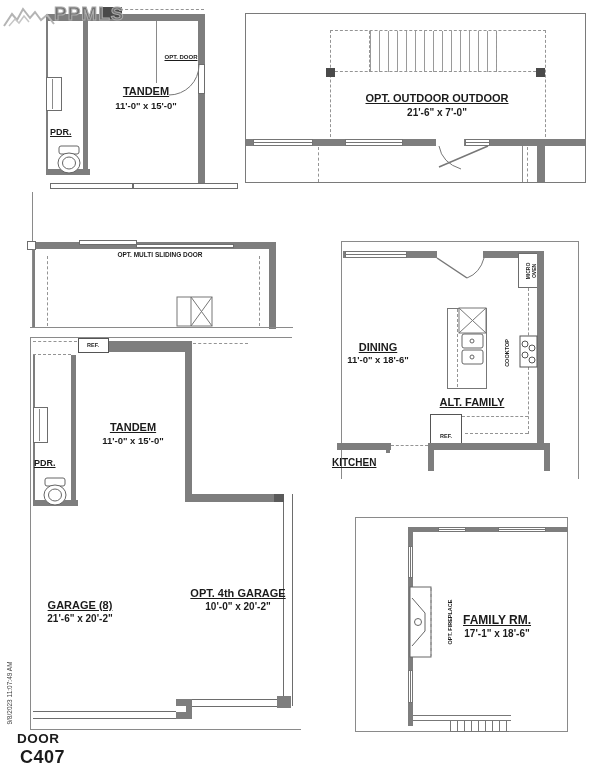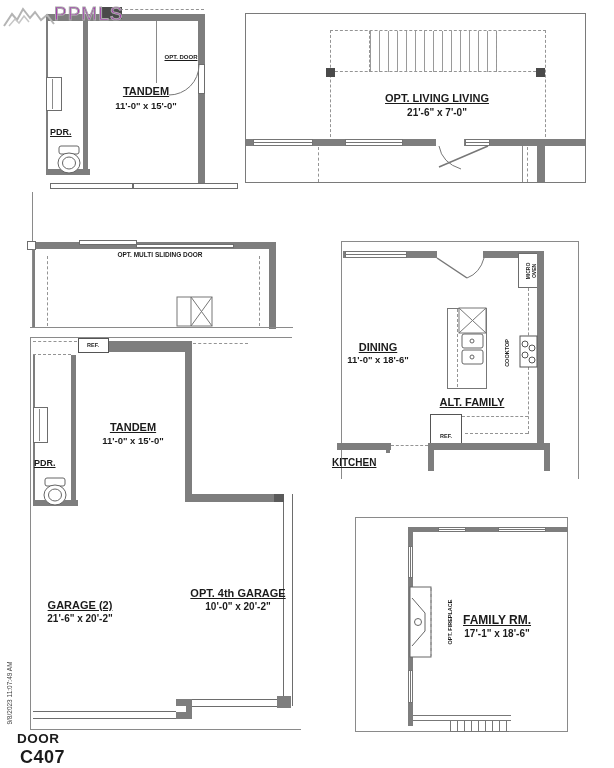--- a/index.html
+++ b/index.html
@@ -20,21 +20,21 @@
   .winv { position: absolute; border: 1px solid #757575;
           background: linear-gradient(to right, #fff 0 40%, #757575 40% 60%, #fff 60% 100%); }
   .lbl { position: absolute; font-weight: bold; color: #1b1b1b; white-space: nowrap; text-align: center; }
   .c { transform: translateX(-50%); }
   .u { text-decoration: underline; }
   .rot { transform: translate(-50%,-50%) rotate(-90deg); transform-origin: center; }
   .hatch-v { position: absolute; background: repeating-linear-gradient(90deg, #9a9a9a 0 1px, transparent 1px 9px);
              border-left: 1px dashed #949494; border-right: 1px dashed #949494; }
   .stair-hatch { position: absolute; background: repeating-linear-gradient(90deg, #777 0 1px, transparent 1px 7px);
                  border-top: 1px solid #777; border-bottom: 1px solid #777; }
-  .wm { position: absolute; z-index: 60; font-weight: normal; color: #a21caf;
+  .wm { position: absolute; z-index: 60; font-weight: bold; color: #737373;
         -webkit-text-stroke: 1px #ababab; letter-spacing: 1px; }
   svg { position: absolute; overflow: visible; }
 </style>
 </head>
 <body>
 
 <div class="scene">
 
   <div class="dh" style="left:115px;top:9px;width:89px"></div>
   <div class="wall" style="left:46px;top:14px;width:158px;height:7px"></div>
@@ -62,21 +62,21 @@
   <div class="lbl u" style="left:50px;top:127px;font-size:9px">PDR.</div>
   <div class="box" style="left:50px;top:183px;width:188px;height:6px"></div>
   <div style="position:absolute;left:132px;top:183px;width:2px;height:6px;background:#6d6d6d"></div>
 
   <div style="position:absolute;left:245px;top:13px;width:341px;height:170px;border:1px solid #7a7a7a"></div>
   <div style="position:absolute;left:330px;top:30px;width:216px;height:112px;border:1px dashed #949494;border-bottom:none"></div>
   <div class="hatch-v" style="left:369px;top:31px;width:128px;height:41px"></div>
   <div class="dh" style="left:330px;top:71px;width:216px"></div>
   <div class="walld" style="left:326px;top:68px;width:9px;height:9px"></div>
   <div class="walld" style="left:536px;top:68px;width:9px;height:9px"></div>
-  <div class="lbl c u" style="left:437px;top:92px;font-size:11px">OPT. LIVING LIVING</div>
+  <div class="lbl c u" style="left:437px;top:92px;font-size:11px">OPT. OUTDOOR OUTDOOR</div>
   <div class="lbl c" style="left:437px;top:107px;font-size:10px">21'-6" x 7'-0"</div>
   <div class="wall" style="left:246px;top:139px;width:339px;height:7px"></div>
   <div class="win" style="left:253px;top:139px;width:60px;height:7px"></div>
   <div class="win" style="left:345px;top:139px;width:58px;height:7px"></div>
   <div class="win" style="left:465px;top:139px;width:25px;height:7px"></div>
   <div style="position:absolute;left:436px;top:139px;width:28px;height:7px;background:#fff"></div>
   <svg style="left:433px;top:140px" width="58" height="30">
     <line x1="55" y1="6" x2="6" y2="27" stroke="#777" stroke-width="1.5"></line>
     <path d="M6,6 Q9,23 28,29" fill="none" stroke="#777" stroke-width="1"></path>
   </svg>
@@ -175,21 +175,21 @@
   <div class="wall" style="left:71px;top:355px;width:5px;height:149px"></div>
   <div class="wall" style="left:33px;top:500px;width:45px;height:6px"></div>
   <svg style="left:40px;top:478px" width="30" height="28" viewBox="0 0 30 28">
     <rect x="5" y="0" width="20" height="8" rx="2" fill="#fff" stroke="#666"></rect>
     <ellipse cx="15" cy="17" rx="11" ry="10" fill="#fff" stroke="#666"></ellipse>
     <ellipse cx="15" cy="17" rx="6.5" ry="6" fill="none" stroke="#666"></ellipse>
   </svg>
   <div class="lbl c u" style="left:133px;top:421px;font-size:11px">TANDEM</div>
   <div class="lbl c" style="left:133px;top:435px;font-size:9.5px">11'-0" x 15'-0"</div>
   <div class="lbl u" style="left:34px;top:458px;font-size:9px">PDR.</div>
-  <div class="lbl c u" style="left:80px;top:599px;font-size:11px">GARAGE (2)</div>
+  <div class="lbl c u" style="left:80px;top:599px;font-size:11px">GARAGE (8)</div>
   <div class="lbl c" style="left:80px;top:613px;font-size:10px">21'-6" x 20'-2"</div>
   <div class="lbl c u" style="left:238px;top:587px;font-size:11px">OPT. 4th GARAGE</div>
   <div class="lbl c" style="left:238px;top:601px;font-size:10px">10'-0" x 20'-2"</div>
   <div class="band-h" style="left:190px;top:699px;width:94px;height:8px"></div>
   <div class="wall" style="left:277px;top:696px;width:14px;height:12px"></div>
   <div class="band-h" style="left:33px;top:711px;width:146px;height:8px"></div>
   <div class="wall" style="left:176px;top:699px;width:16px;height:20px"></div>
   <div style="position:absolute;left:176px;top:706px;width:10px;height:6px;background:#fff"></div>
   <div class="lbl" style="left:17px;top:731px;font-size:13.5px;letter-spacing:0.5px">DOOR</div>
   <div class="lbl" style="left:20px;top:747px;font-size:18px;letter-spacing:0.5px">C407</div>

